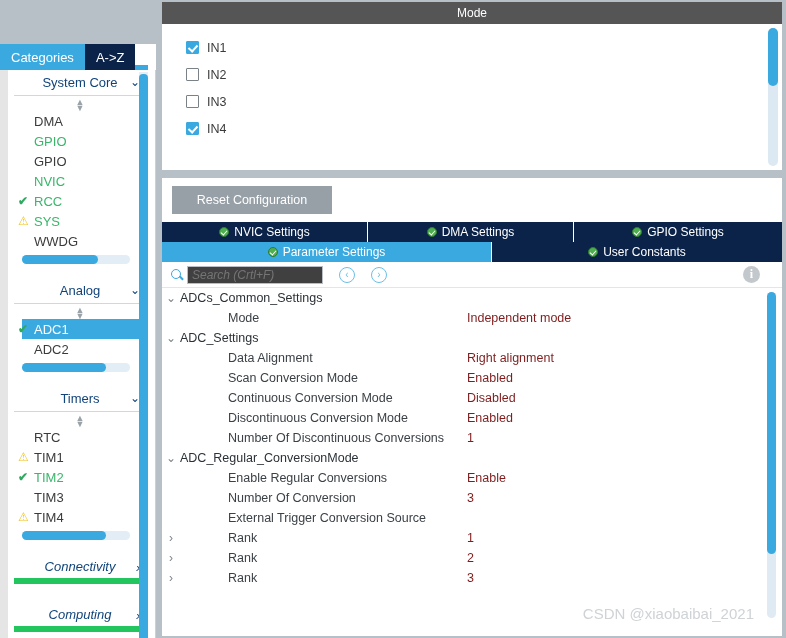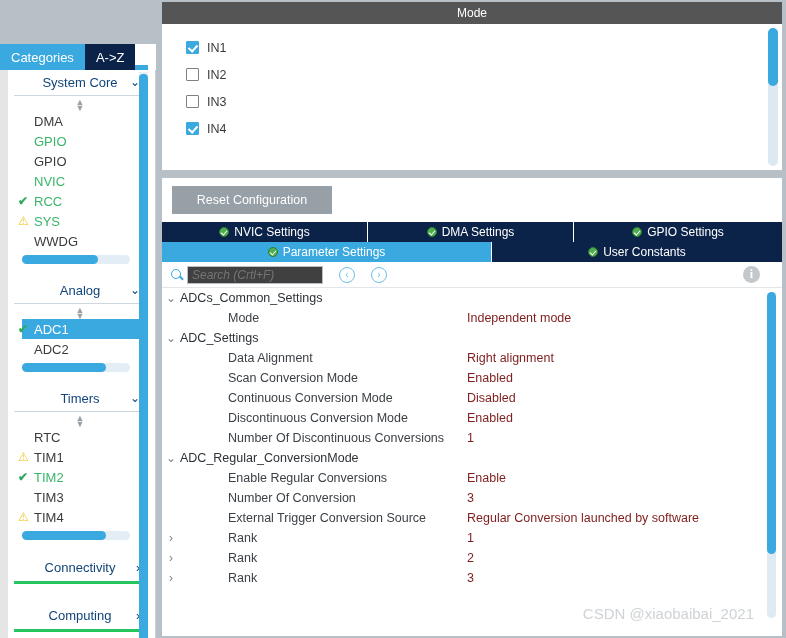--- a/index.html
+++ b/index.html
@@ -116,21 +116,22 @@
     position: relative;
   }
   .minibar > i {
     display:block; position:absolute; left:0; top:0;
     height: 9px; background: #3aa9e0; border-radius: 5px;
   }
   .cat-collapsed {
     position: relative; width: 132px; margin-left: 6px;
     height: 30px;
     display: flex; align-items: center; justify-content: center;
-    border-bottom: 3px solid #22c55e;
+    border-bottom: 6px solid #22c55e;
+    font-style: italic;
   }
   .cat-collapsed .cat-chev { top: 7px; }
 
   
   #main {
     position: absolute; left: 156px; top: 0;
     width: 630px; height: 638px;
     background: #b6c0c6;
   }
 
@@ -605,21 +606,20 @@
                 <span class="value">Enable</span>
               </div>
               <div class="trow child">
                 <span class="tw"></span>
                 <span class="label">Number Of Conversion</span>
                 <span class="value">3</span>
               </div>
               <div class="trow child">
                 <span class="tw"></span>
                 <span class="label">External Trigger Conversion Source</span>
-                <span class="value">Regular Conversion launched by software</span>
               </div>
               <div class="trow rank">
                 <span class="tw">›</span>
                 <span class="label">Rank</span>
                 <span class="value">1</span>
               </div>
               <div class="trow rank">
                 <span class="tw">›</span>
                 <span class="label">Rank</span>
                 <span class="value">2</span>

